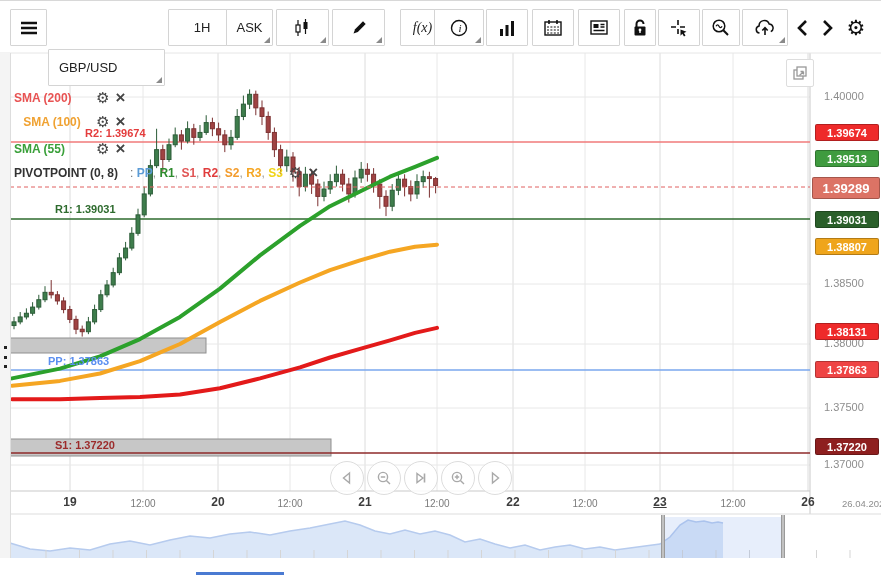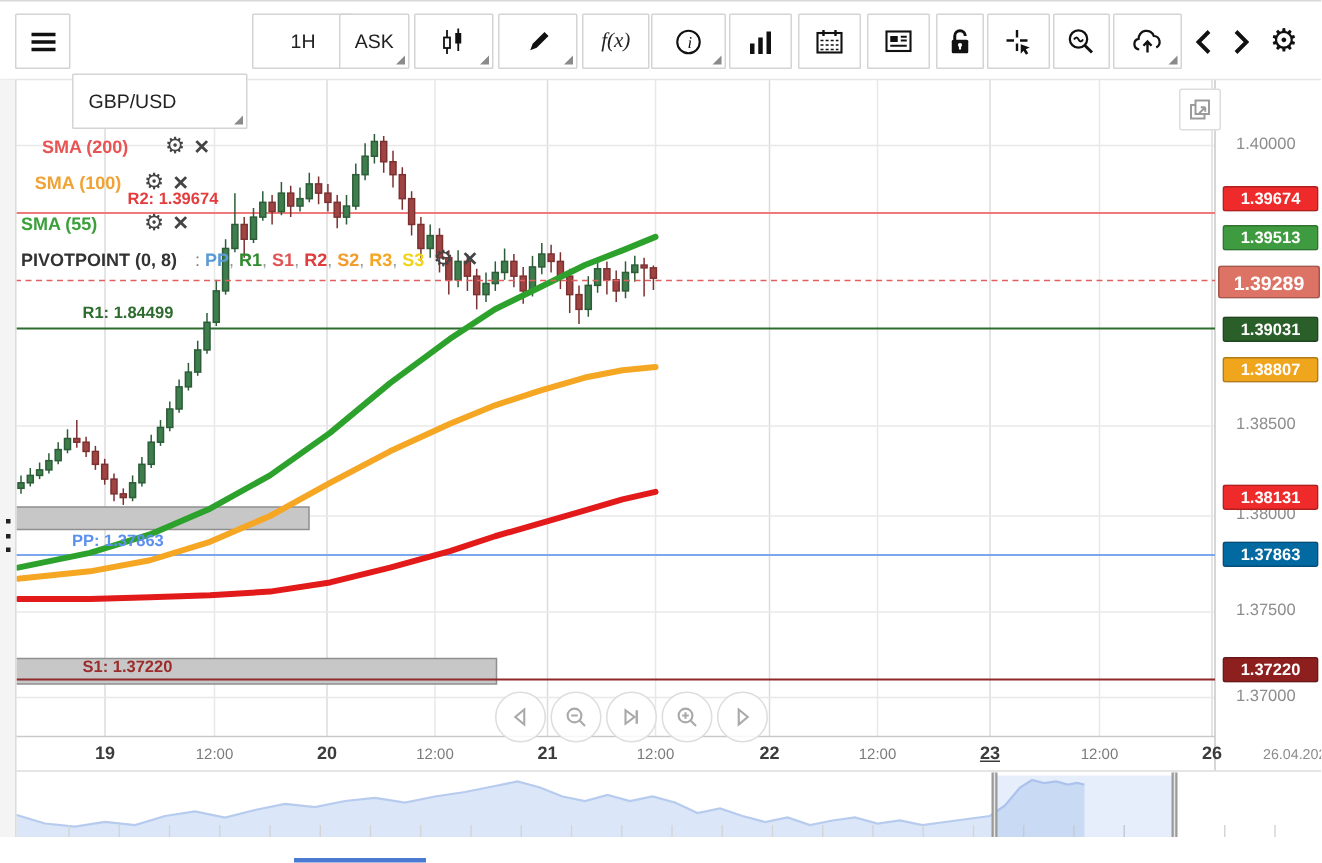--- a/index.html
+++ b/index.html
@@ -289,21 +289,21 @@
         <span class="dd-corner"></span>
       </div>
       <div class="tb-btn" style="left:332px;width:53px;">
         <span style="display: flex;">
           <svg width="18" height="18" viewBox="0 0 18 18">
             <path d="M3.5 14.5l1.6-4.3L13 2.3 15.7 5 7.8 12.9 3.5 14.5z" fill="#111"></path>
           </svg>
         </span>
         <span class="dd-corner"></span>
       </div>
-      <div class="tb-btn" style="left:388px;width:45px;">
+      <div class="tb-btn" style="left:400px;width:45px;">
         <span class="tb-label" style="font-family: &quot;Liberation Serif&quot;, serif; font-style: italic; font-size: 14px;">f(x)</span>
       </div>
       <div class="tb-btn" style="left:434px;width:50px;">
         <span style="display: flex;">
           <svg width="20" height="20" viewBox="0 0 20 20">
             <circle cx="10" cy="10" r="7.5" fill="none" stroke="#111" stroke-width="1.4"></circle>
             <text x="9.4" y="14" font-family="Liberation Serif,serif" font-style="italic" font-size="11" fill="#111">i</text>
           </svg>
         </span>
         <span class="dd-corner"></span>
@@ -395,21 +395,21 @@
   <div class="left-strip">
     <div class="strip-dots">
         <span></span>
         <span></span>
         <span></span>
       </div>
   </div>
 
 
   <div id="indicator-rows">
-      <div class="ind-row" style="top:88px;margin-left:14px;">
+      <div class="ind-row" style="top:88px;">
         <span class="ind-label" style="color: rgb(232, 83, 83); width: 76px;">SMA (200)</span>
         <span class="mini-gear">⚙</span>
         <span class="mini-close">×</span>
       </div>
       <div class="ind-row" style="top:112px;text-align:center;">
         <span class="ind-label" style="color: rgb(240, 162, 50); width: 76px;">SMA (100)</span>
         <span class="mini-gear">⚙</span>
         <span class="mini-close">×</span>
       </div>
       <div class="ind-row" style="top:139px;">
@@ -419,37 +419,37 @@
       </div>
       <div class="ind-row" style="top:163px;">
         <span class="ind-label" style="color: rgb(51, 51, 51);">PIVOTPOINT (0, 8)</span>
         <span style="margin-left: 6px;"> <span style="color:#777">:</span> <b style="color:#5b9bd5">PP</b><span style="color:#999">, </span><b style="color:#2e8b2e">R1</b><span style="color:#999">, </span><b style="color:#e05555">S1</b><span style="color:#999">, </span><b style="color:#e03c3c">R2</b><span style="color:#999">, </span><b style="color:#f39c2d">S2</b><span style="color:#999">, </span><b style="color:#f5a623">R3</b><span style="color:#999">, </span><b style="color:#f0d417">S3</b></span>
         <span class="mini-gear">⚙</span>
         <span class="mini-close">×</span>
       </div>
     </div>
   <div id="level-labels">
       <div class="lvl-label" style="left:85px;top:126px;color:#e43c3c;">R2: 1.39674</div>
-      <div class="lvl-label" style="left:55px;top:202px;color:#2e6b2e;">R1: 1.84499</div>
+      <div class="lvl-label" style="left:55px;top:202px;color:#2e6b2e;">R1: 1.39031</div>
       <div class="lvl-label" style="left:48px;top:354px;color:#5b8ff0;">PP: 1.37863</div>
       <div class="lvl-label" style="left:55px;top:438px;color:#9c2b2b;">S1: 1.37220</div>
     </div>
   <div id="y-axis">
       <div class="y-plain" style="top:89px;">1.40000</div>
       <div class="y-plain" style="top:276px;">1.38500</div>
       <div class="y-plain" style="top:336px;">1.38000</div>
       <div class="y-plain" style="top:400px;">1.37500</div>
       <div class="y-plain" style="top:457px;">1.37000</div>
       <div class="y-badge" style="top:123px;background:#ee2a2a;">1.39674</div>
       <div class="y-badge" style="top:149px;background:#3f9b3f;">1.39513</div>
       <div class="y-badge large" style="top:176px;background:#dc7365;">1.39289</div>
       <div class="y-badge" style="top:210px;background:#2a5f2a;">1.39031</div>
       <div class="y-badge" style="top:237px;background:#efa51c;">1.38807</div>
       <div class="y-badge" style="top:322px;background:#ee2a2a;">1.38131</div>
-      <div class="y-badge" style="top:360px;background:#0369a1;">1.37863</div>
+      <div class="y-badge" style="top:360px;background:#ef4444;">1.37863</div>
       <div class="y-badge" style="top:437px;background:#8e1f1f;">1.37220</div>
     </div>
   <div id="x-axis">
       <div class="x-lab" style="left:70px;">19</div>
       <div class="x-lab minor" style="left:143px;top:497px;">12:00</div>
       <div class="x-lab" style="left:218px;">20</div>
       <div class="x-lab minor" style="left:290px;top:497px;">12:00</div>
       <div class="x-lab" style="left:365px;">21</div>
       <div class="x-lab minor" style="left:437px;top:497px;">12:00</div>
       <div class="x-lab" style="left:513px;">22</div>

